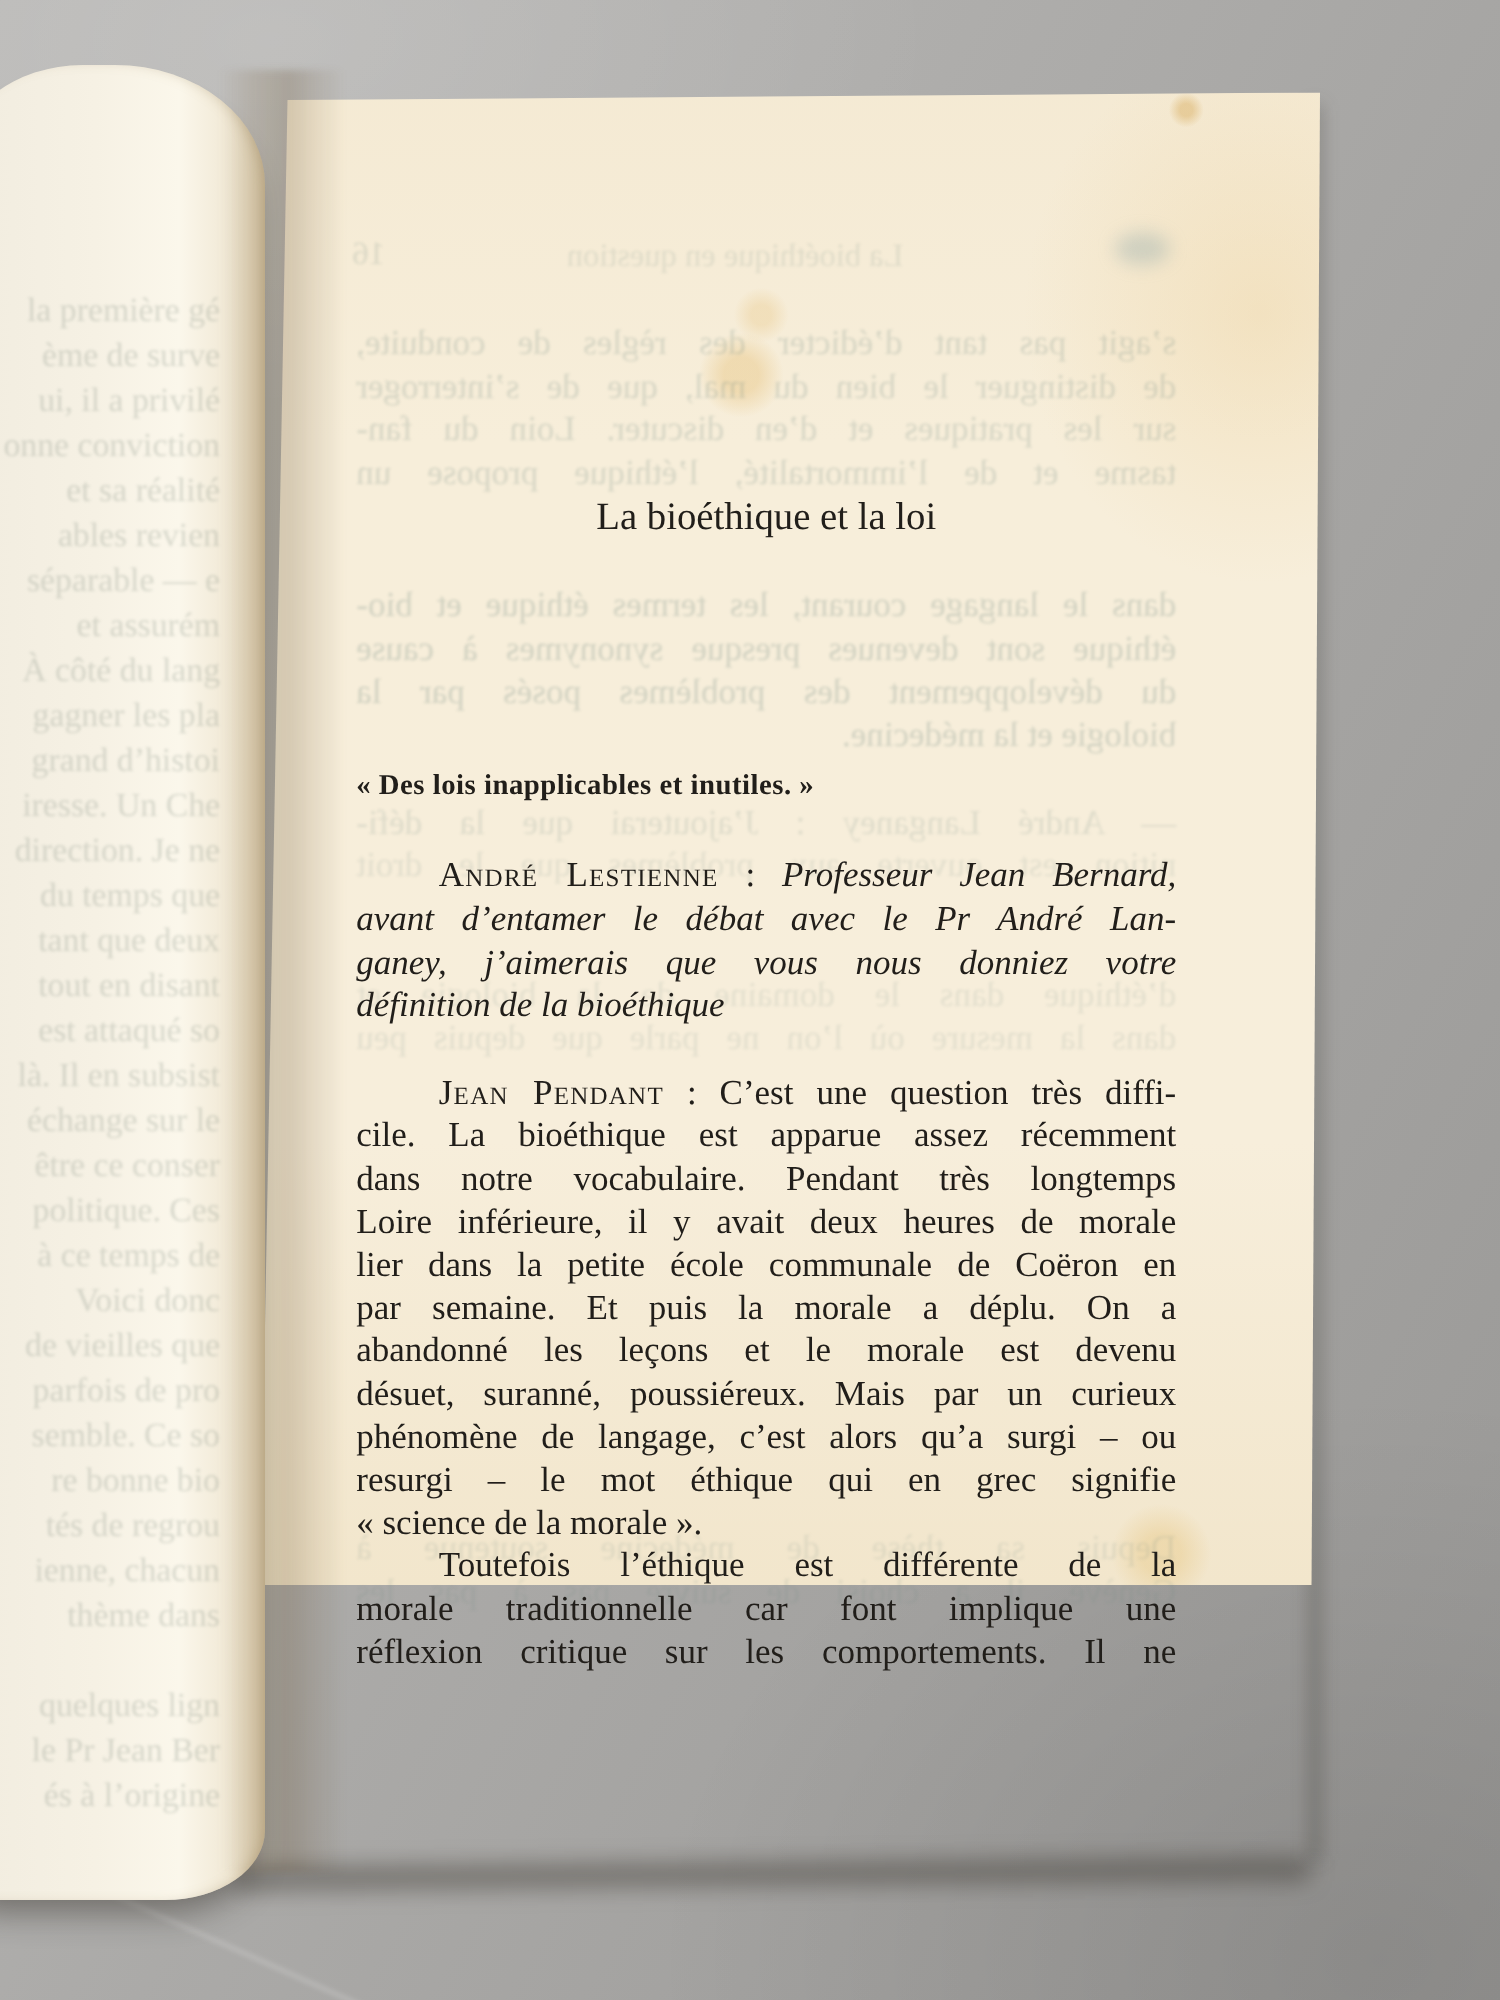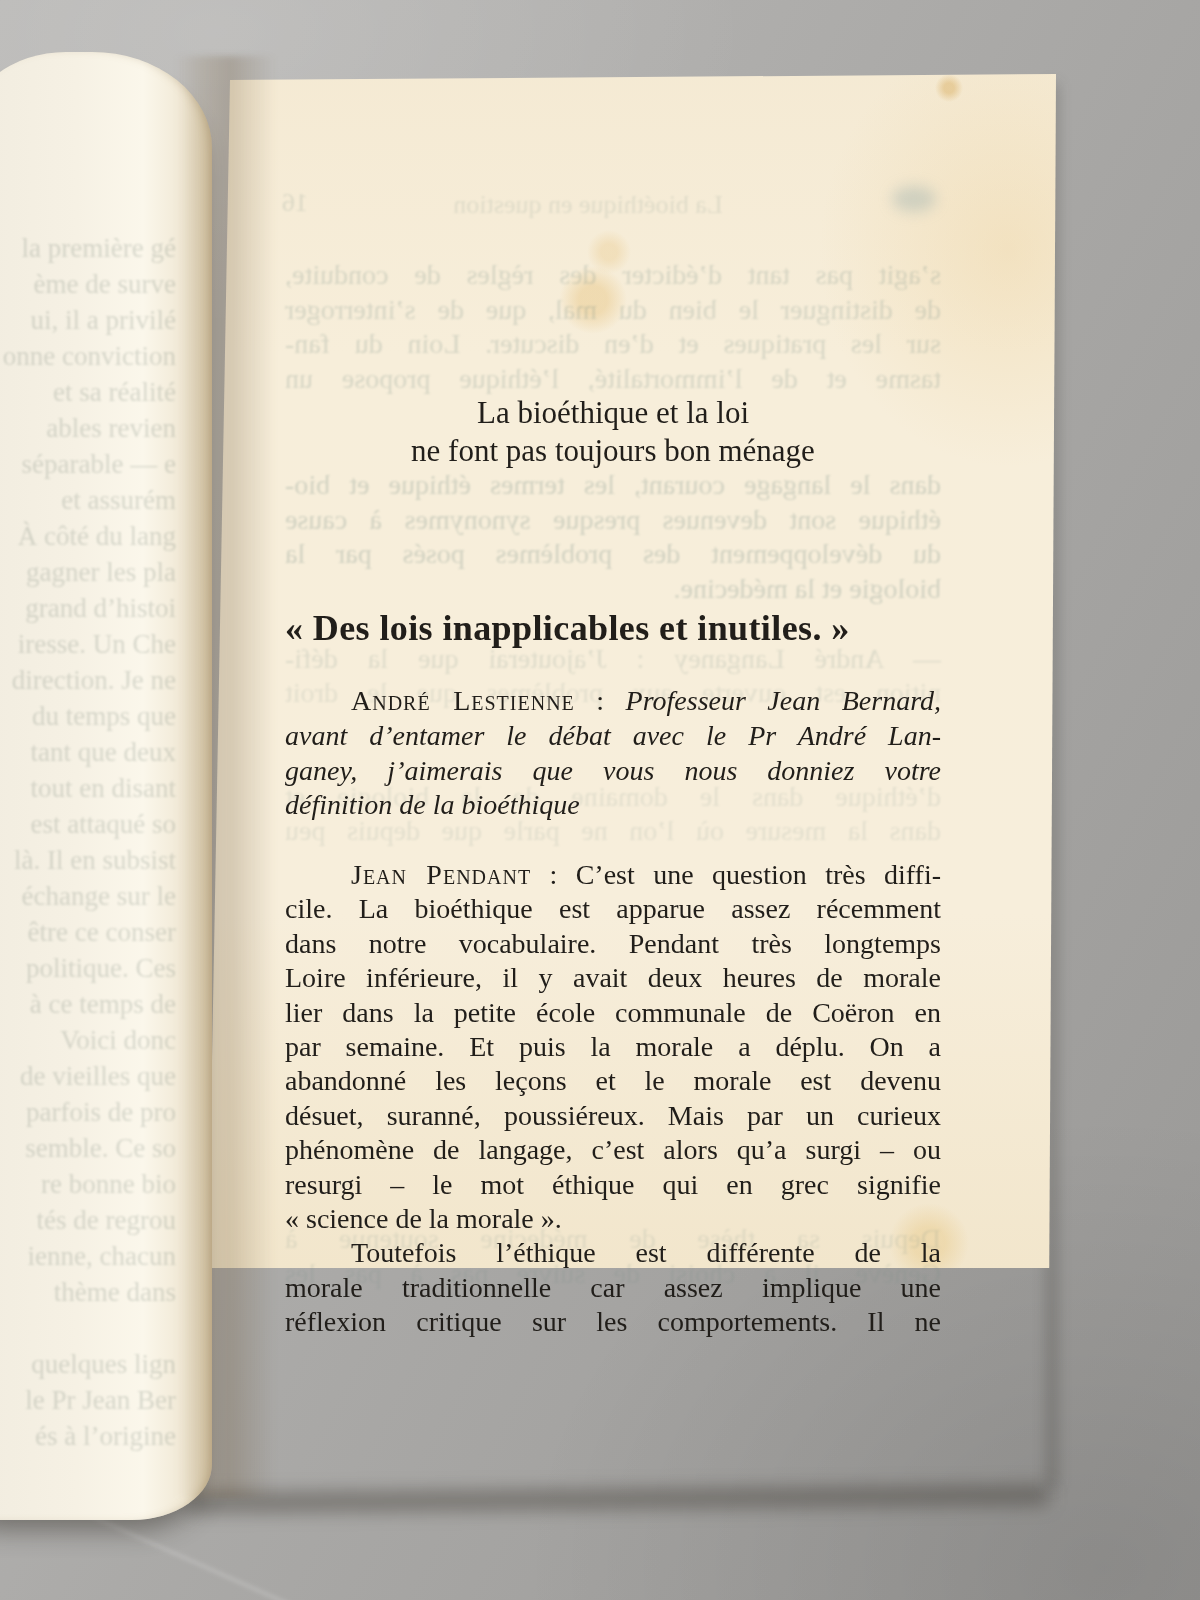--- a/index.html
+++ b/index.html
@@ -38,21 +38,21 @@
     filter:blur(3px);}
   
   .tb{position:absolute;left:277px;width:656px;color:#211e1a;}
   .line{height:34.4px;text-align:justify;text-align-last:justify;}
   .line.end{text-align-last:left;}
   .line.indent{text-indent:66px;}
   .sc{font-variant:small-caps;letter-spacing:1px;}
   .it{font-style:italic;}
   .title{top:394px;font-size:31px;line-height:38px;text-align:center;}
   .title .line{height:38px;text-align:center;text-align-last:center;}
-  .headline{top:611px;font-size:36px;line-height:34px;font-weight:bold;letter-spacing:.4px;}
+  .headline{top:611px;font-size:23px;line-height:34px;font-weight:bold;letter-spacing:.4px;}
   .qblock{top:684px;font-size:28px;line-height:34.8px;}
   .qblock .line{height:34.8px;}
   .ablock{top:858px;font-size:28px;line-height:34.4px;}
   
   .ghost{position:absolute;color:rgba(110,135,128,0.9);transform:scaleX(-1);
     filter:blur(1.1px);font-size:28px;}
   .ghost .line{height:34.5px;}
   .g-top{left:277px;width:656px;top:258px;opacity:.26;line-height:34.5px;}
   .g-mid{left:277px;width:656px;top:468px;opacity:.30;line-height:34.5px;}
   .g-echo{left:277px;width:656px;top:642px;opacity:.20;line-height:34.5px;}
@@ -103,21 +103,20 @@
         <div class="line"><span>d’éthique dans le domaine de la biologie et</span></div>
         <div class="line"><span>dans la mesure où l’on ne parle que depuis peu</span></div>
       </div>
     <div class="ghost g-body">
         <div class="line"><span>Depuis sa thèse de médecine soutenue à</span></div>
         <div class="line"><span>Genève, il a choisi de suivre pas à pas les</span></div>
       </div>
 
     <div class="tb title">
         <div class="line"><span>La bioéthique et la loi</span></div>
-        <div class="line"><span>ne font pas toujours bon ménage</span></div>
       </div>
     <div class="tb headline">«&nbsp;Des lois inapplicables et inutiles.&nbsp;»</div>
     <div class="tb qblock">
         <div class="line indent"><span class="sc">André Lestienne</span><span>&nbsp;: </span><span class="it">Professeur Jean Bernard,</span></div>
         <div class="line"><span class="it">avant d’entamer le débat avec le Pr André Lan-</span></div>
         <div class="line"><span class="it">ganey, j’aimerais que vous nous donniez votre</span></div>
         <div class="line end"><span class="it">définition de la bioéthique</span></div>
       </div>
     <div class="tb ablock">
         <div class="line indent"><span class="sc">Jean Pendant</span><span>&nbsp;: C’est une question très diffi-</span></div>
@@ -125,21 +124,21 @@
         <div class="line"><span>dans notre vocabulaire. Pendant très longtemps</span></div>
         <div class="line"><span>Loire inférieure, il y avait deux heures de morale</span></div>
         <div class="line"><span>lier dans la petite école communale de Coëron en</span></div>
         <div class="line"><span>par semaine. Et puis la morale a déplu. On a</span></div>
         <div class="line"><span>abandonné les leçons et le morale est devenu</span></div>
         <div class="line"><span>désuet, suranné, poussiéreux. Mais par un curieux</span></div>
         <div class="line"><span>phénomène de langage, c’est alors qu’a surgi – ou</span></div>
         <div class="line"><span>resurgi – le mot éthique qui en grec signifie</span></div>
         <div class="line end"><span>«&nbsp;science de la morale&nbsp;».</span></div>
         <div class="line indent"><span>Toutefois l’éthique est différente de la</span></div>
-        <div class="line"><span>morale traditionnelle car assez implique une</span></div>
+        <div class="line"><span>morale traditionnelle car font implique une</span></div>
         <div class="line"><span>réflexion critique sur les comportements. Il ne</span></div>
       </div>
   </div>
 
   <div class="left-page">
     <div class="lfrag">
         <div class="line"><span>la première gé</span></div>
         <div class="line"><span>ème de surve</span></div>
         <div class="line"><span>ui, il a privilé</span></div>
         <div class="line"><span>onne conviction</span></div>

